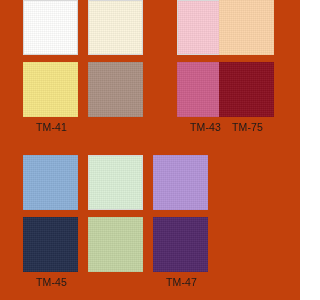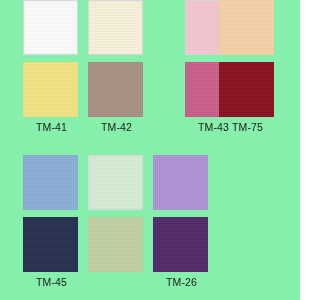--- a/index.html
+++ b/index.html
@@ -11,21 +11,21 @@
     height: 300px;
     background: #ffffff;
     font-family: "Liberation Sans", sans-serif;
     overflow: hidden;
     position: relative;
   }
   #palette-page {
     position: relative;
     width: 300px;
     height: 300px;
-    background: #86efac;
+    background: #c2410c;
   }
   .swatch-group {
     position: absolute;
     left: 0;
     width: 300px;
   }
   #group-1 { top: 0px; }
   #group-2 { top: 155px; }
 
   .swatch-col {
@@ -83,24 +83,23 @@
       <div class="swatch-label">TM-41</div>
     </div>
 
     <div class="swatch-col" style="left:88px;">
       <div class="swatch swatch-top bordered" style="background-color: rgb(251, 244, 221);">
         <span class="weave"></span>
       </div>
       <div class="swatch" style="background-color: rgb(171, 145, 132);">
         <span class="weave"></span>
       </div>
-      <div class="swatch-label">TM-42</div>
     </div>
 
-    <div class="swatch-col" style="left:171px;padding-left:14px;">
+    <div class="swatch-col" style="left:163px;padding-left:14px;">
       <div class="swatch swatch-top bordered" style="background-color: rgb(249, 201, 211);">
         <span class="weave"></span>
       </div>
       <div class="swatch" style="background-color: rgb(204, 95, 139);">
         <span class="weave"></span>
       </div>
       <div class="swatch-label">TM-43</div>
     </div>
 
     <div class="swatch-col" style="left:219px;">
@@ -136,18 +135,18 @@
       </div>
     </div>
 
     <div class="swatch-col" style="left:153px;">
       <div class="swatch swatch-top" style="background-color: rgb(179, 148, 216);">
         <span class="weave"></span>
       </div>
       <div class="swatch" style="background-color: rgb(82, 41, 107);">
         <span class="weave"></span>
       </div>
-      <div class="swatch-label">TM-26</div>
+      <div class="swatch-label">TM-47</div>
     </div>
 
   </div>
 
 </div>
 
 </body></html>

